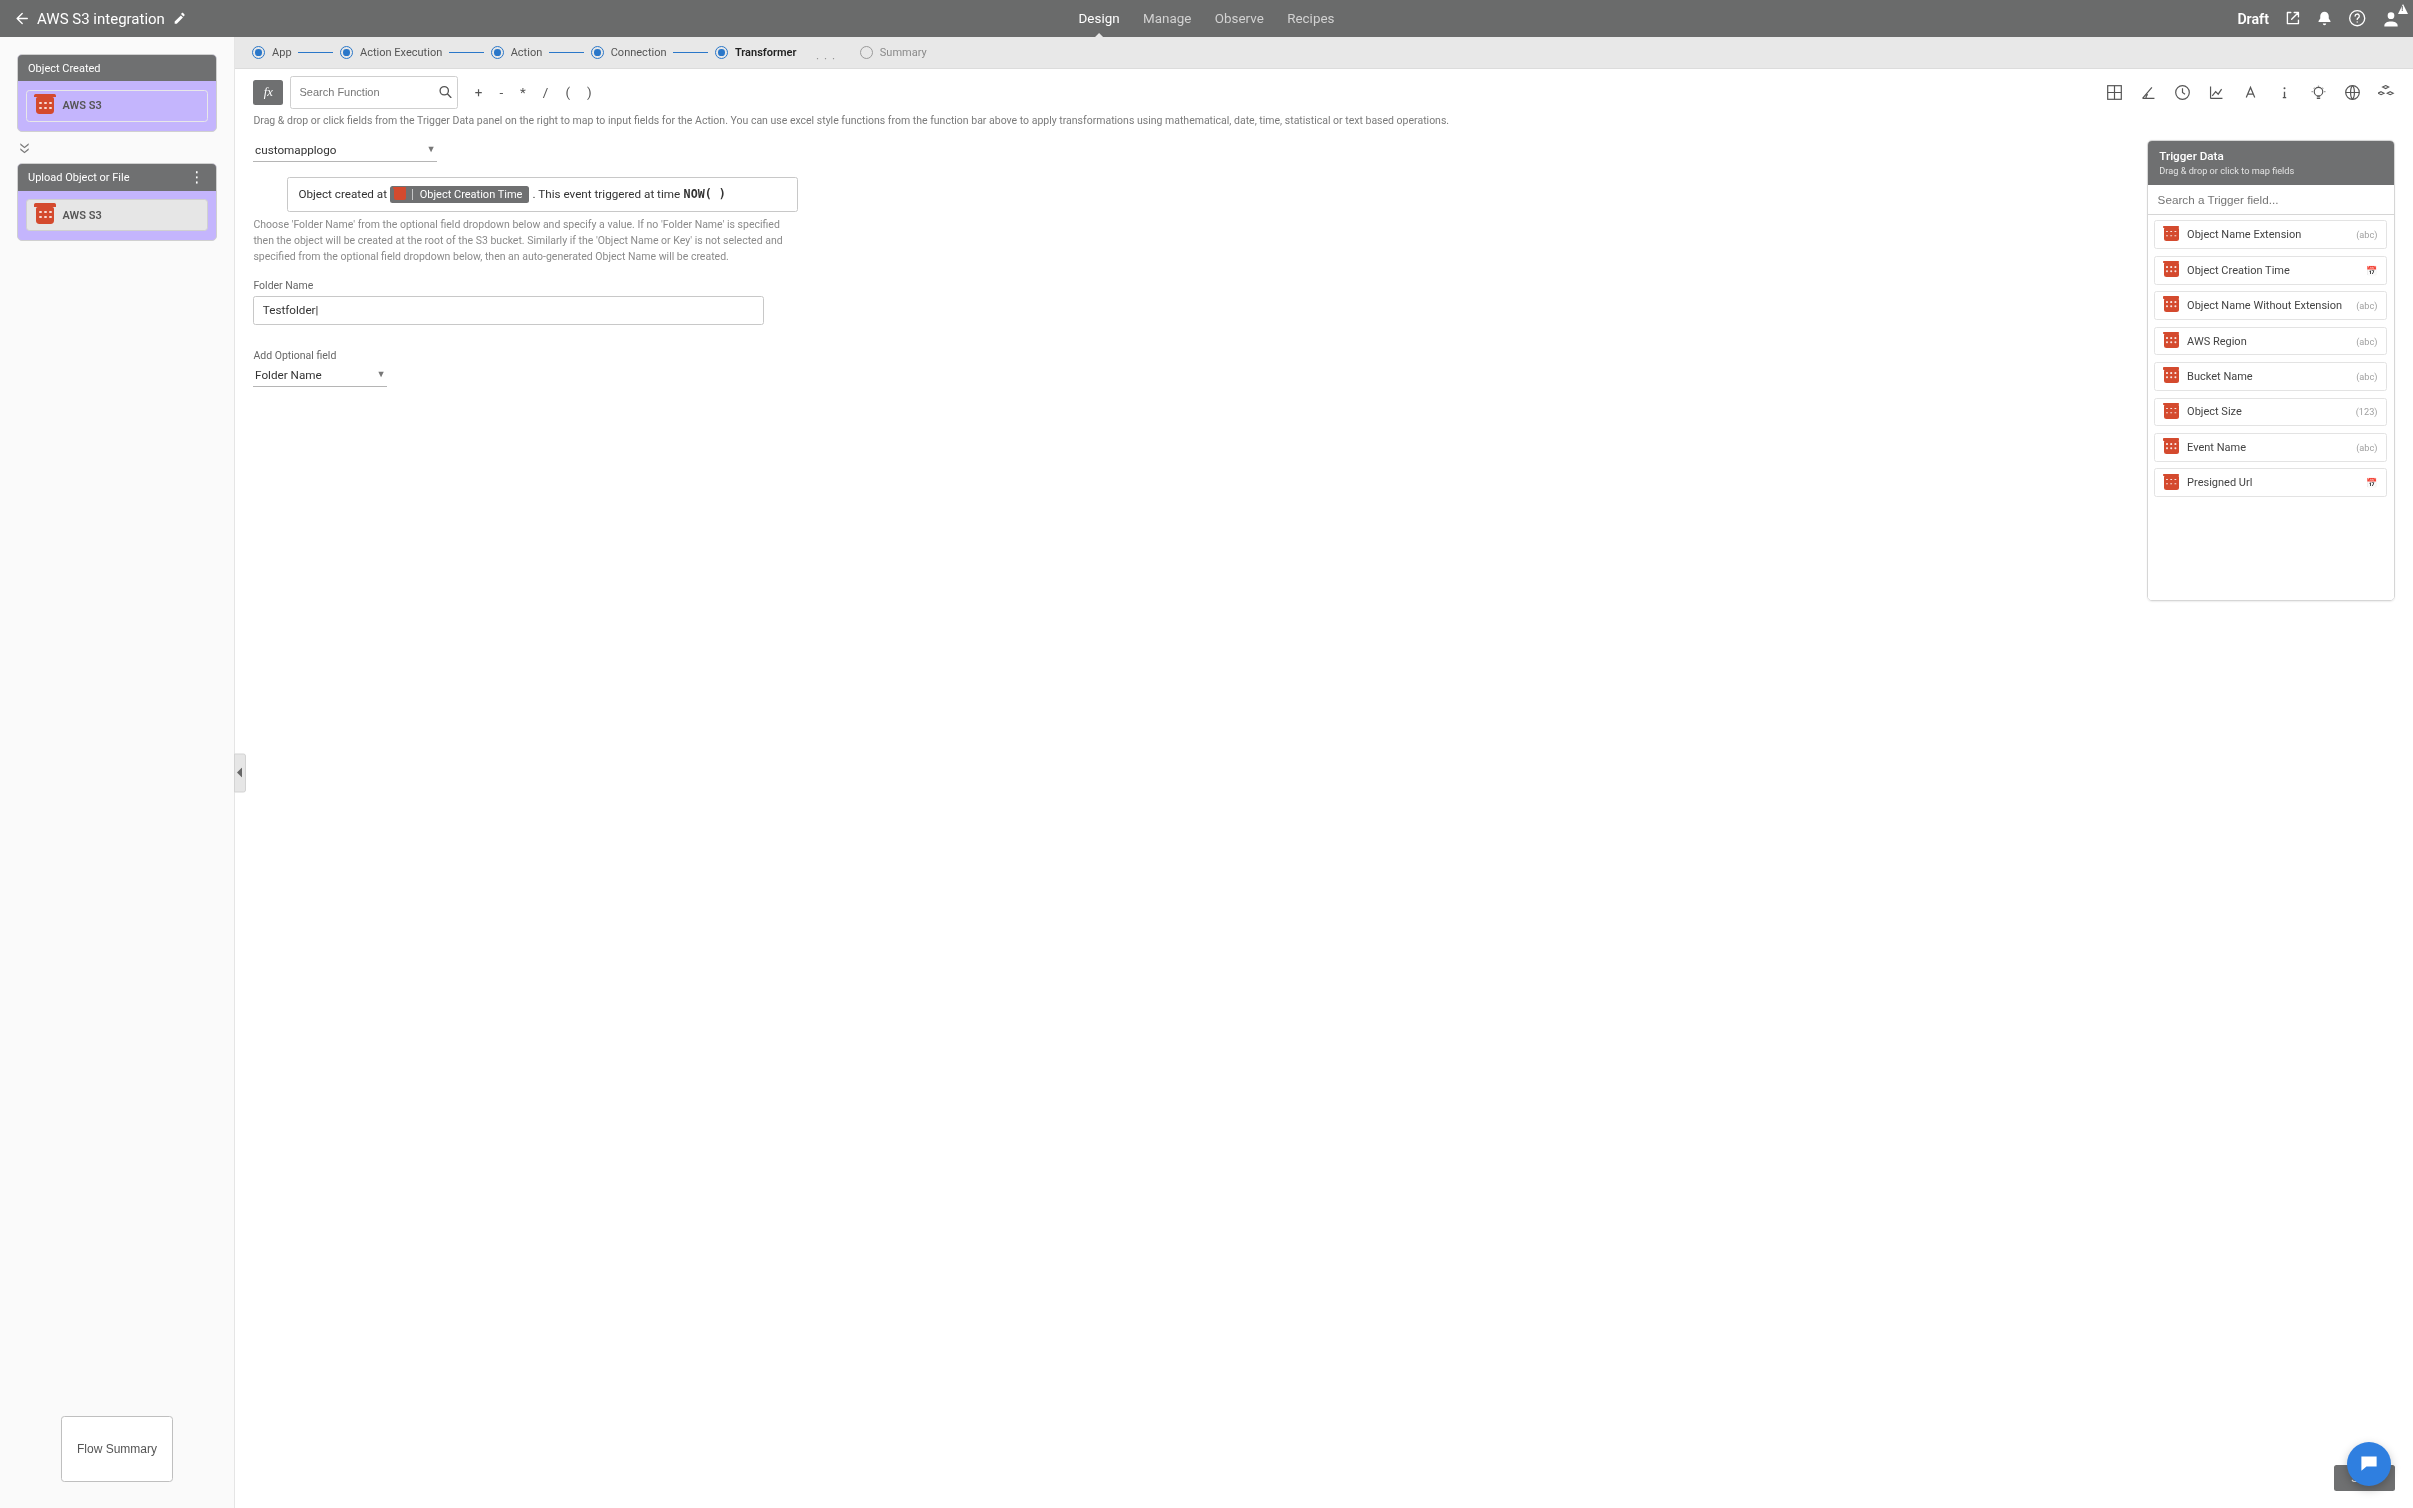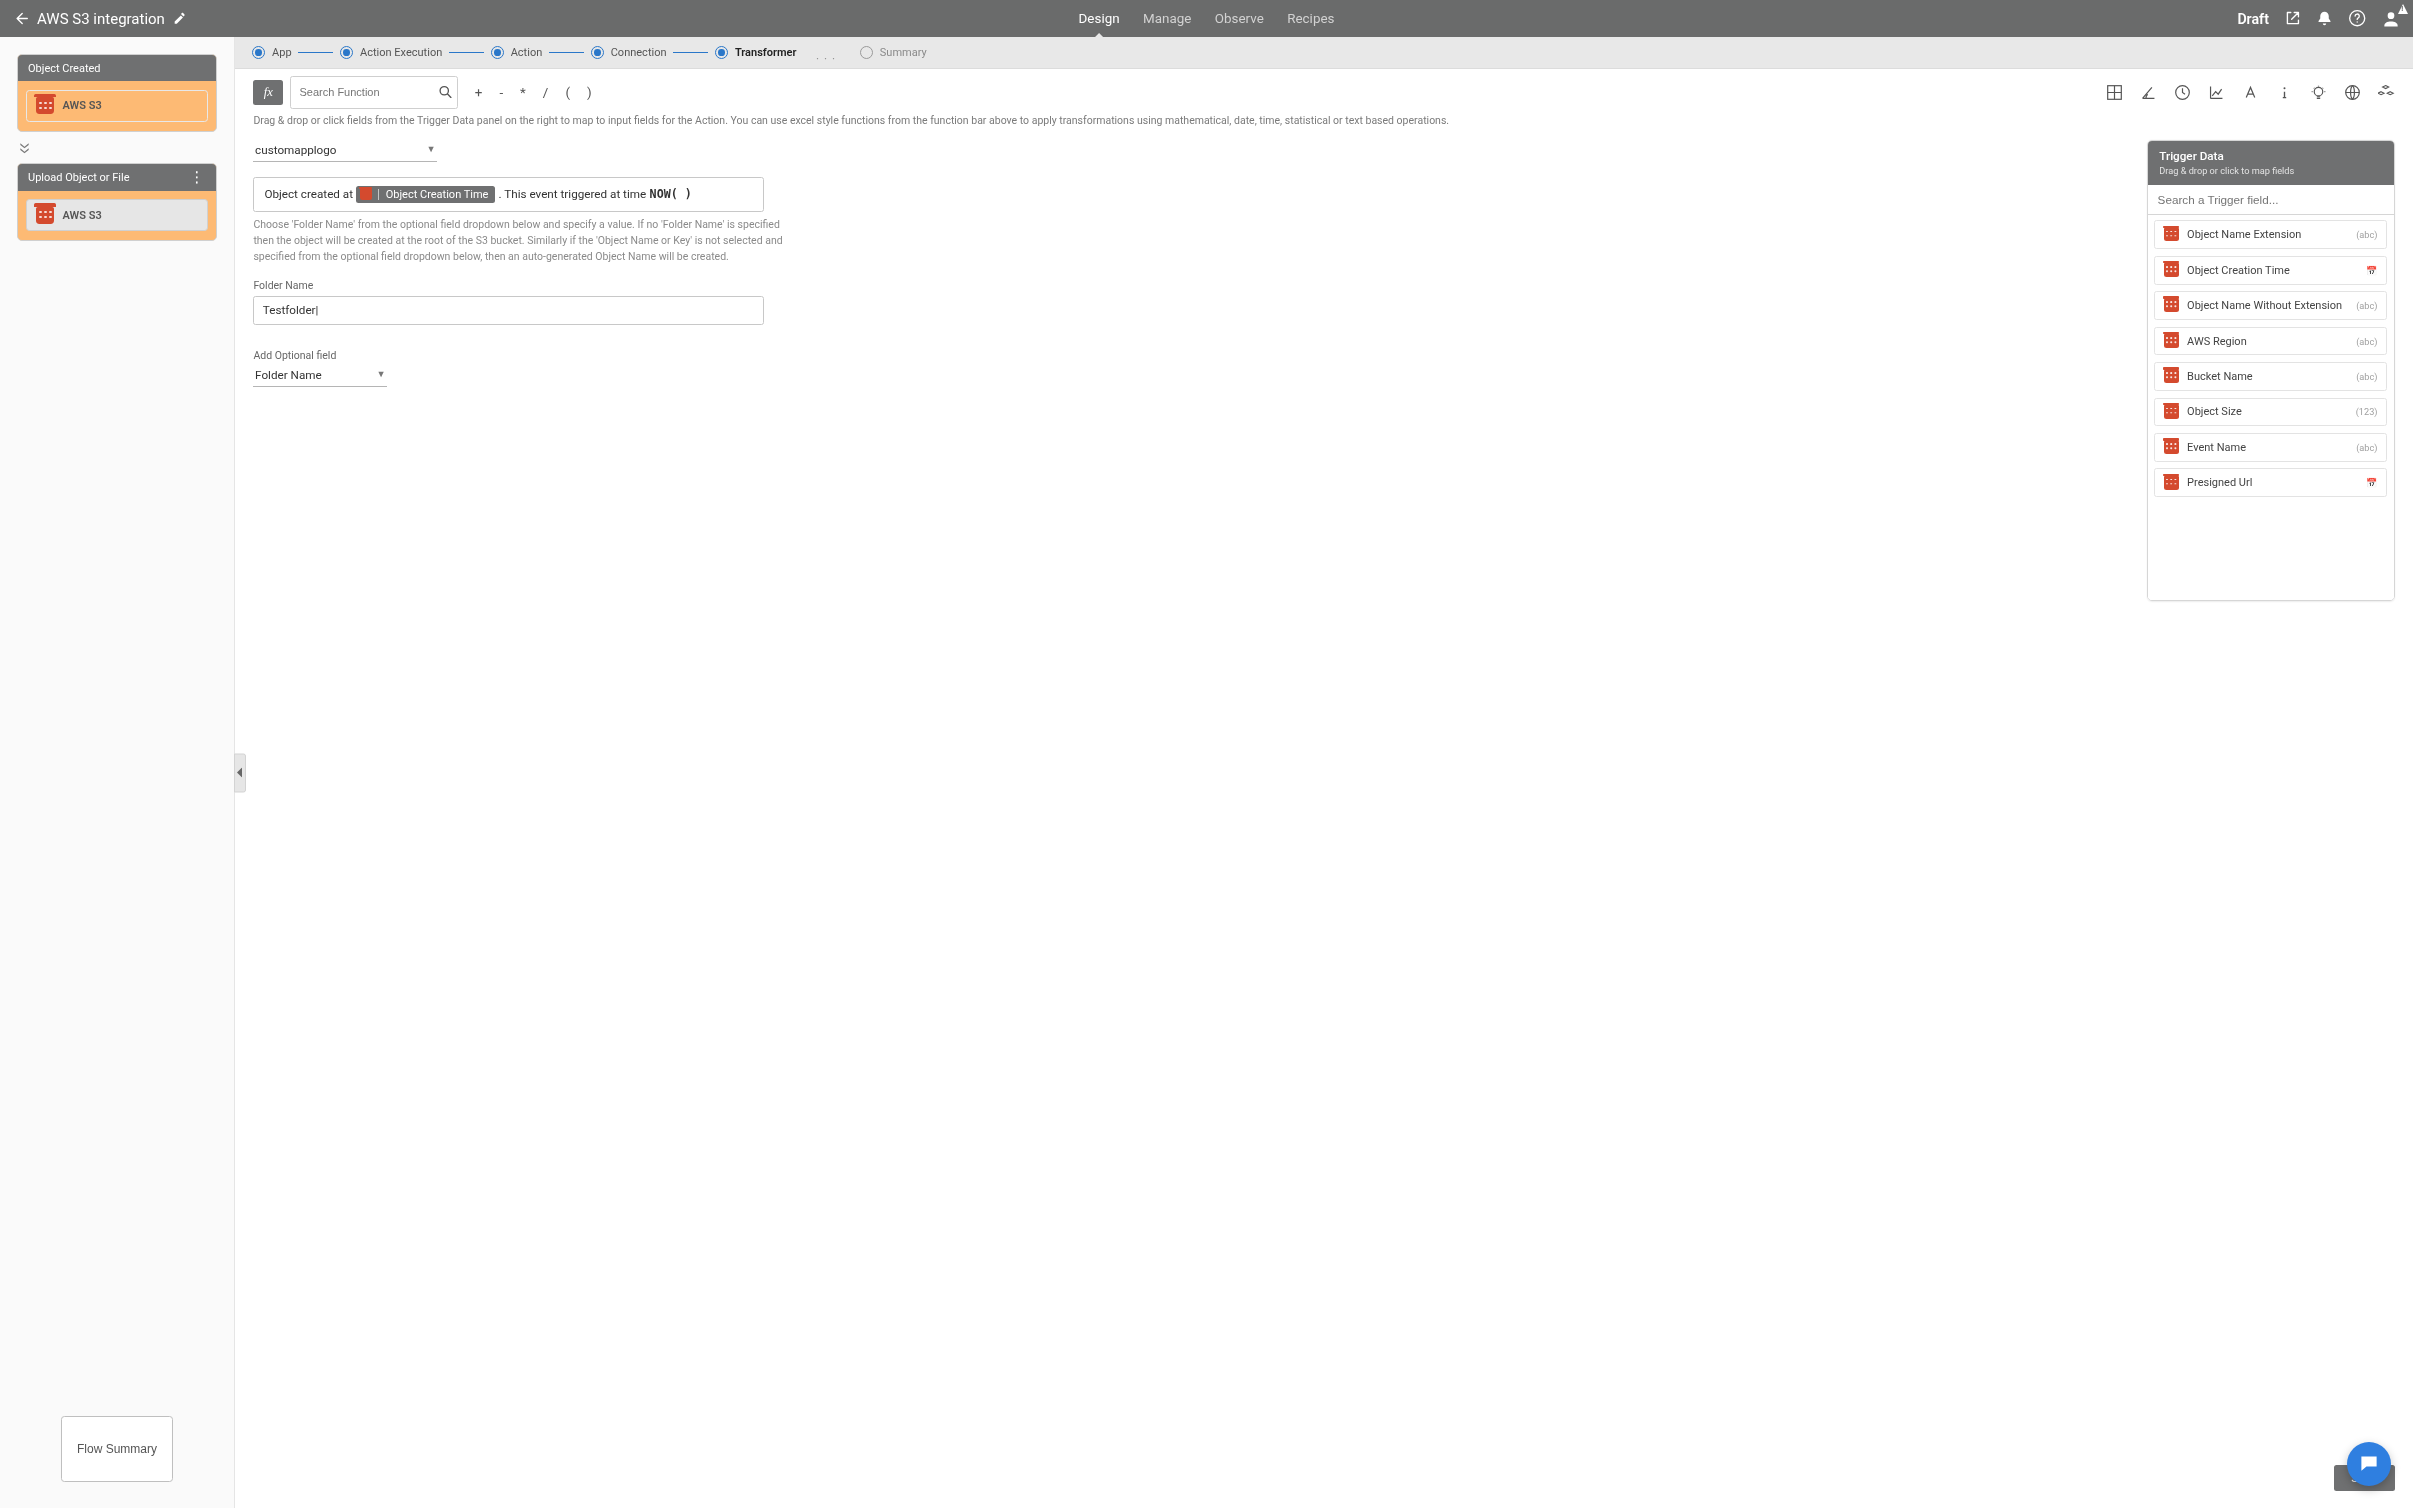--- a/index.html
+++ b/index.html
@@ -40,21 +40,21 @@
 
   
   .body { display: flex; flex: 1; min-height: 0; }
 
   
   .sidebar {
     width: 235px; background: #fafafa; border-right: 0.8px solid #e5e5e5;
     padding: 17px; display: flex; flex-direction: column; gap: 8.4px; position: relative;
   }
   .card {
-    border: 0.8px solid #d0d0d0; border-radius: 5px; background: #fdba74; overflow: hidden;
+    border: 0.8px solid #d0d0d0; border-radius: 5px; background: #c4b5fd; overflow: hidden;
   }
   .card-hdr {
     background: #6f7071; color: #fff; padding: 6.7px 10px; font-size: 11px;
     display: flex; align-items: center; justify-content: space-between;
   }
   .card-body { padding: 8.4px; }
   .s3-row {
     display: flex; align-items: center; gap: 8.4px; padding: 6.7px 8.4px; border: 0.8px solid #e8e8e8; border-radius: 3.4px;
     font-size: 11px; font-weight: 600; color: #555; cursor: pointer;
   }
@@ -127,21 +127,21 @@
   .field-label { font-size: 10.5px; color: #666; margin-bottom: 3.4px; }
   .select-underline {
     display: flex; align-items: flex-start; justify-content: space-between;
     border-bottom: 0.8px solid #b5b5b5; padding: 3.4px 1.7px; width: 184px; cursor: pointer; font-size: 11.7px; color: #333;
   }
   .select-underline .caret { color: #777; font-size: 9.2px; }
   .select-underline.small { width: 134px; }
 
   .expr-box {
     border: 0.8px solid #c8c8c8; border-radius: 2.5px; padding: 8.4px 10px; font-size: 11.7px;
-    width: 511px; display: flex; align-items: center; flex-wrap: wrap; gap: 3.4px;
+    width: 511px; display: flex; align-items: center; flex-wrap: wrap; gap: 3.4px; margin-left: 34px;
   }
   .chip {
     display: inline-flex; align-items: center; gap: 5px; background: #6f7071; color: #fff;
     padding: 1.7px 6.7px 1.7px 3.4px; border-radius: 2.5px; font-size: 11px;
   }
   .chip .mini-bucket { width: 11.7px; height: 11px; background: #d44a2e; border-radius: 0.8px 0.8px 2.5px 2.5px; position: relative; }
   .chip .mini-bucket::before { content: ""; position: absolute; top: -1.7px; left: -0.8px; right: -0.8px; height: 1.7px; background: #d44a2e; border-radius: 0.8px; }
   .chip .divider { width: 0.8px; height: 11.7px; background: rgba(255,255,255,.6); margin: 0 1.7px; }
   .func-text { font-family: ui-monospace, Menlo, monospace; }
   .func-text b { font-weight: 700; }

